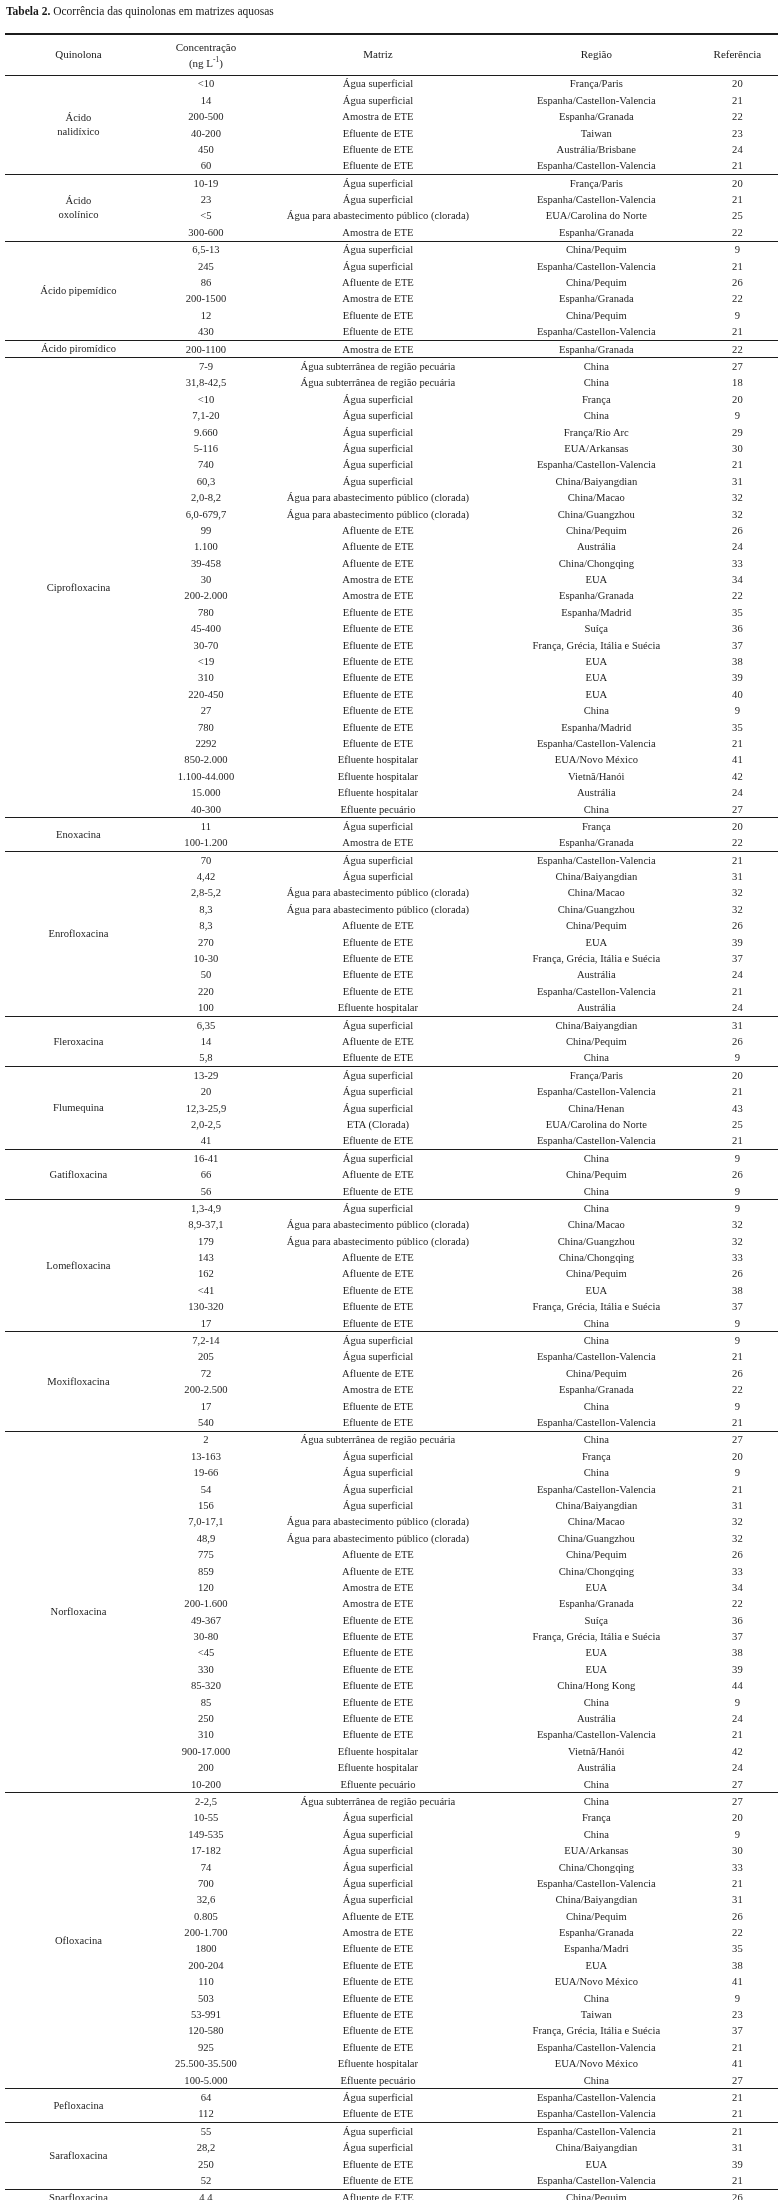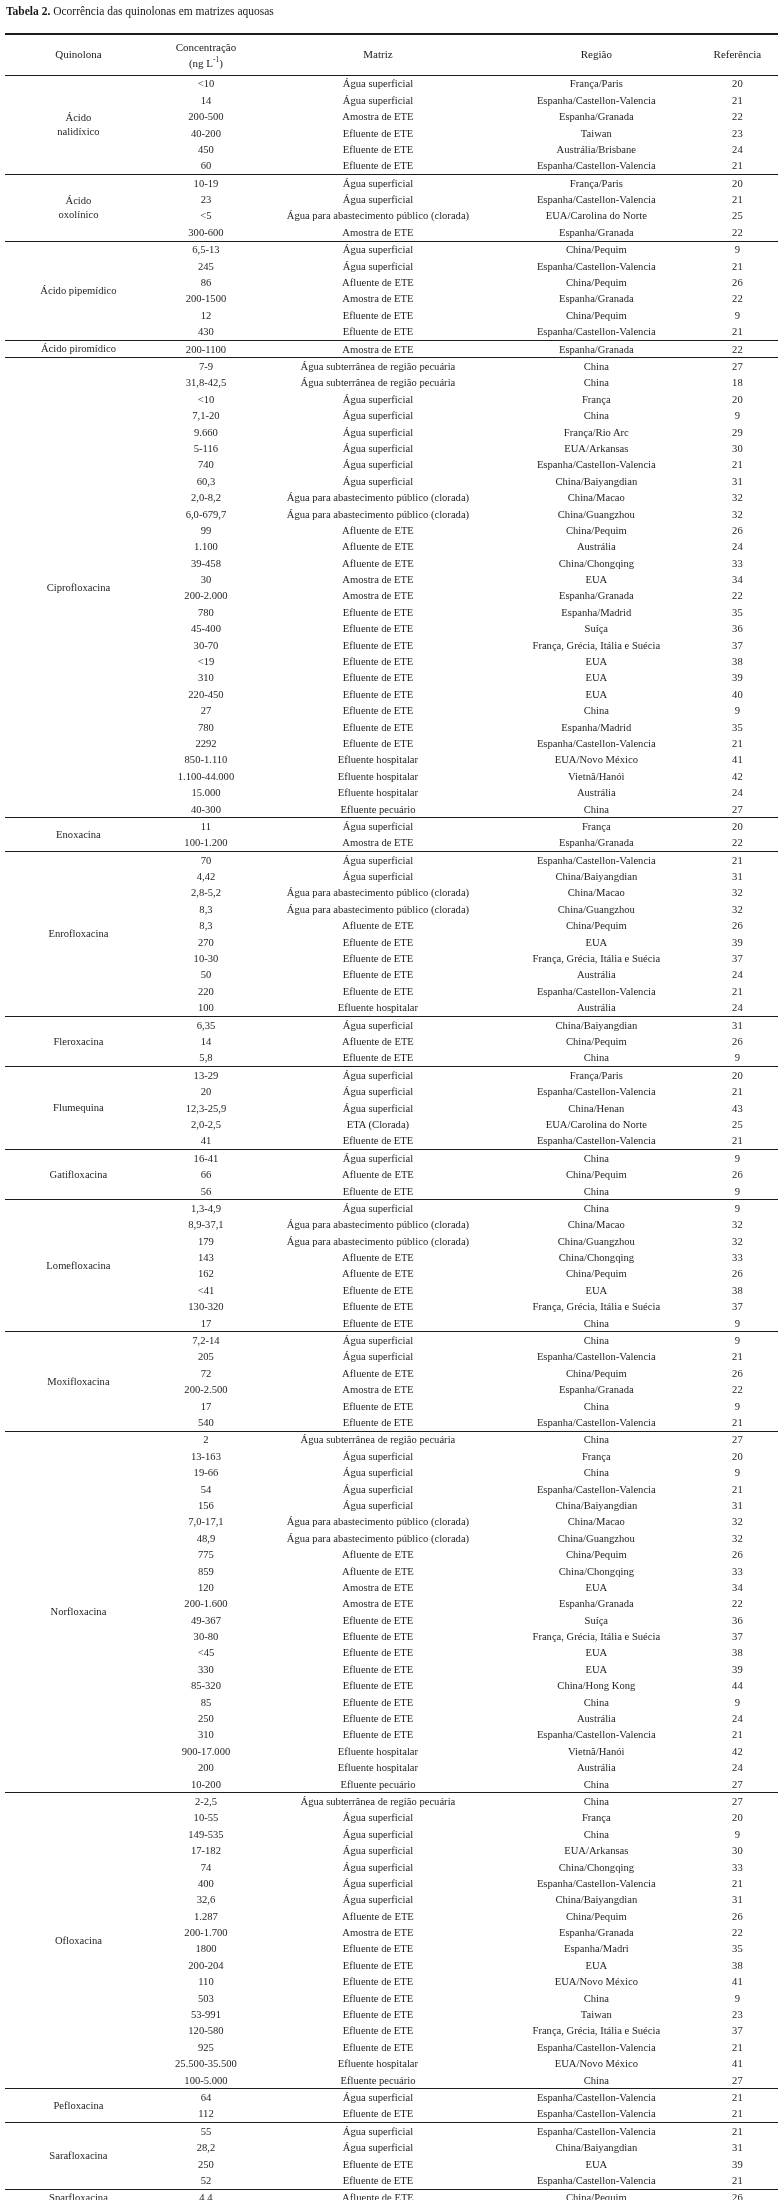--- a/index.html
+++ b/index.html
@@ -338,21 +338,21 @@
           <td>Espanha/Madrid</td>
           <td>35</td>
         </tr>
         <tr>
           <td>2292</td>
           <td>Efluente de ETE</td>
           <td>Espanha/Castellon-Valencia</td>
           <td>21</td>
         </tr>
         <tr>
-          <td>850-1.110</td>
+          <td>850-2.000</td>
           <td>Efluente hospitalar</td>
           <td>EUA/Novo México</td>
           <td>41</td>
         </tr>
         <tr>
           <td>1.100-44.000</td>
           <td>Efluente hospitalar</td>
           <td>Vietnã/Hanói</td>
           <td>42</td>
         </tr>
@@ -755,33 +755,33 @@
           <td>EUA/Arkansas</td>
           <td>30</td>
         </tr>
         <tr>
           <td>74</td>
           <td>Água superficial</td>
           <td>China/Chongqing</td>
           <td>33</td>
         </tr>
         <tr>
-          <td>400</td>
+          <td>700</td>
           <td>Água superficial</td>
           <td>Espanha/Castellon-Valencia</td>
           <td>21</td>
         </tr>
         <tr>
           <td>32,6</td>
           <td>Água superficial</td>
           <td>China/Baiyangdian</td>
           <td>31</td>
         </tr>
         <tr>
-          <td>1.287</td>
+          <td>0.805</td>
           <td>Afluente de ETE</td>
           <td>China/Pequim</td>
           <td>26</td>
         </tr>
         <tr>
           <td>200-1.700</td>
           <td>Amostra de ETE</td>
           <td>Espanha/Granada</td>
           <td>22</td>
         </tr>

